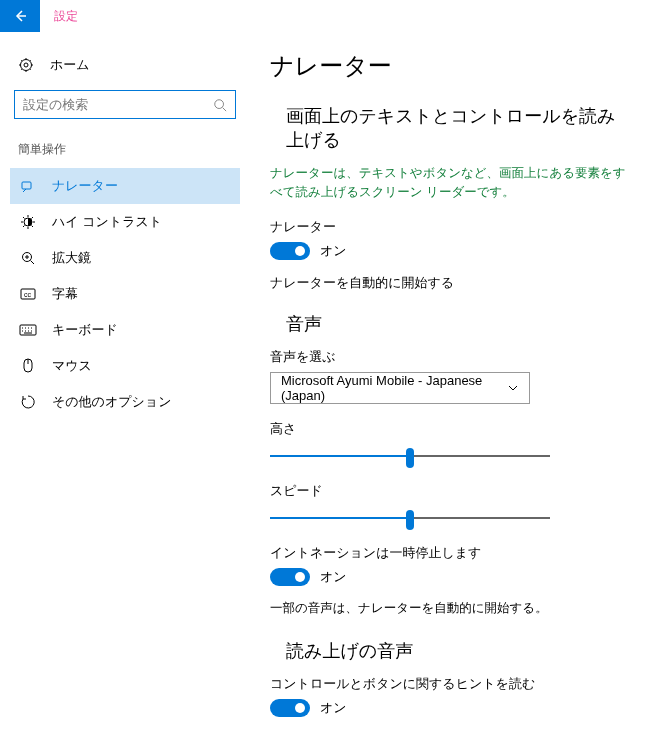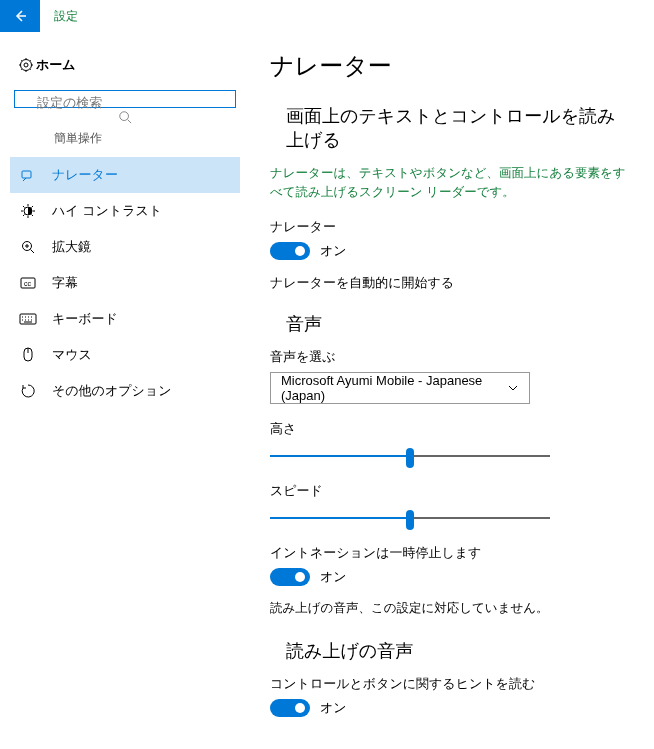--- a/index.html
+++ b/index.html
@@ -1,28 +1,28 @@
 <!DOCTYPE html>
 <html><head>
 <meta charset="utf-8">
 <style>
   * { box-sizing: border-box; margin: 0; padding: 0; font-family: "Yu Gothic UI", "Meiryo", sans-serif; }
   body { background: #fff; color: #000; font-size: 13px; width: 654px; height: 749px; overflow: hidden; }
   .titlebar { height: 32px; display: flex; align-items: center; }
   .back-btn { width: 40px; height: 32px; background: #0078d7; display: flex; align-items: center; justify-content: center; color: #fff; }
-  .titlebar-title { margin-left: 14px; font-size: 12px; color: #15803d; }
+  .titlebar-title { margin-left: 14px; font-size: 12px; color: #ec4899; }
   .layout { display: flex; height: calc(749px - 32px); }
   .sidebar { width: 250px; padding: 16px 10px 0 10px; }
   .home-row { display: flex; align-items: center; padding: 8px 6px 10px 6px; }
   .home-row .icon { width: 20px; display:flex; justify-content:center; }
-  .home-row .lbl { font-size: 13px; font-weight: bold; }
-  .searchbox { margin: 6px 4px 18px 4px; border: 1px solid #0078d7; height: 18px; display: flex; align-items: center; padding: 4px 8px; flex-direction: column; }
+  .home-row .lbl { margin-left: 14px; font-size: 13px; }
+  .searchbox { margin: 6px 4px 18px 4px; border: 1px solid #0078d7; height: 29px; display: flex; align-items: center; padding: 12px 8px; }
   .searchbox input { border: none; outline: none; flex: 1; font-size: 13px; color: #666; background: transparent; }
   .searchbox .sicon { color: #666; }
-  .section-label { font-size: 12px; color: #555; padding: 4px 8px 10px 8px; margin-left: 36px; }
+  .section-label { font-size: 12px; color: #555; padding: 4px 8px 10px 8px; }
   .nav-item { display: flex; align-items: center; height: 36px; padding: 0 8px; cursor: pointer; }
   .nav-item .icon { width: 20px; display:flex; justify-content:center; color:#000; }
   .nav-item .lbl { margin-left: 14px; font-size: 13px; }
   .nav-item.active { background: #cce4f7; color: #0078d7; }
   .nav-item.active .icon { color:#0078d7; }
   .content { flex: 1; padding: 18px 28px 0 20px; overflow-y: auto; }
   .content h1 { font-size: 24px; font-weight: 400; margin-bottom: 22px; }
   .content h2 { font-size: 18px; font-weight: 400; margin: 10px 0 12px 16px; }
   .content .desc { font-size: 12.5px; color: #15803d; line-height: 1.5; margin-bottom: 16px; }
   .setting-label { font-size: 13px; margin-bottom: 6px; margin-top: 6px; }
@@ -190,21 +190,21 @@
       </div>
     </div>
 
     <div class="setting-label">イントネーションは一時停止します</div>
     <div class="toggle-row">
       <div class="toggle on">
           <div class="knob"></div>
         </div>
       <span class="toggle-state">オン</span>
     </div>
-    <div class="note">読み上げの音声、この設定に対応していません。</div>
+    <div class="note">一部の音声は、ナレーターを自動的に開始する。</div>
 
     <h2>読み上げの音声</h2>
     <div class="setting-label">コントロールとボタンに関するヒントを読む</div>
     <div class="toggle-row">
       <div class="toggle on">
           <div class="knob"></div>
         </div>
       <span class="toggle-state">オン</span>
     </div>
 

